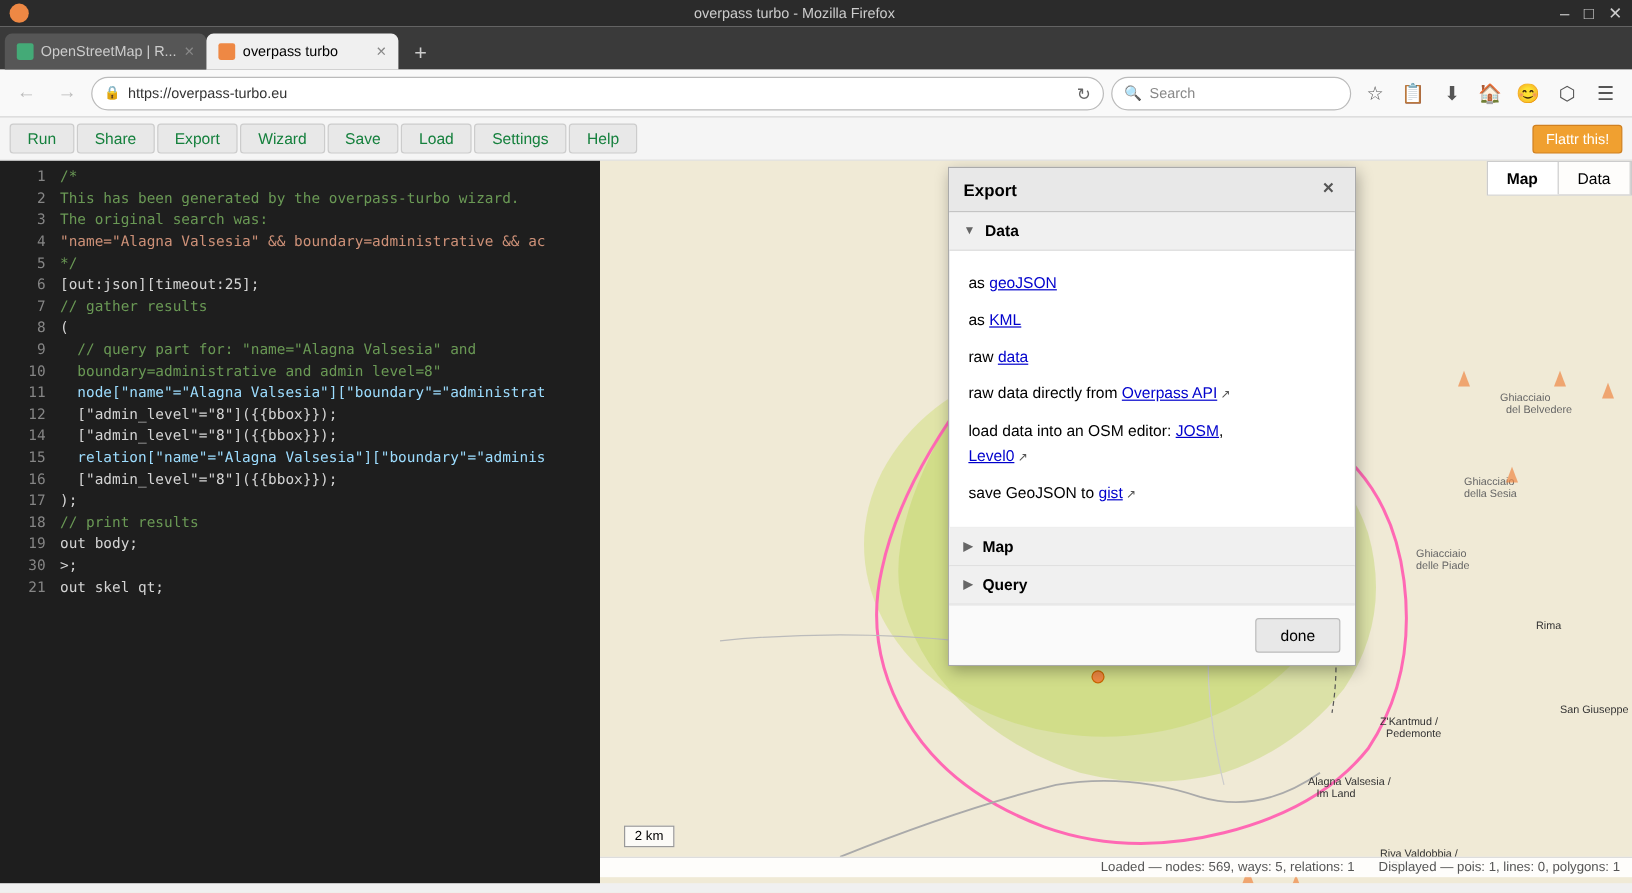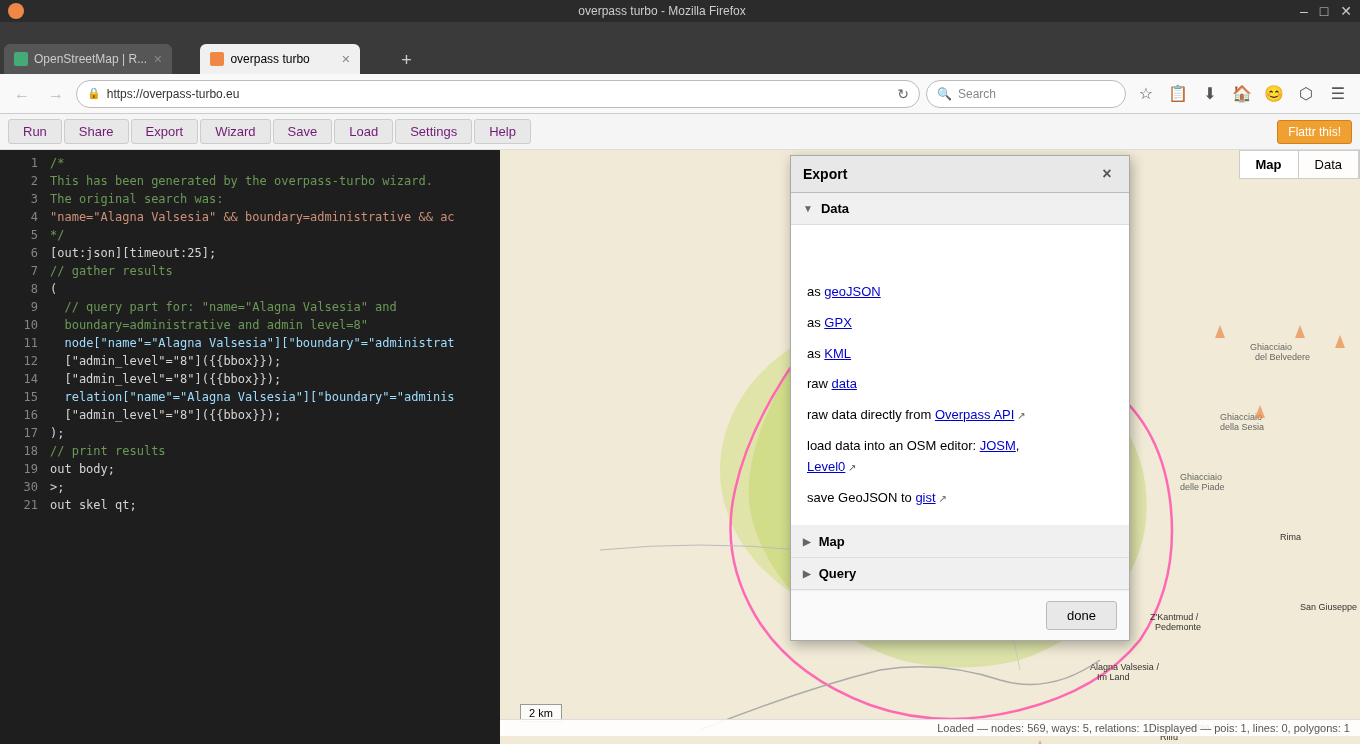--- a/index.html
+++ b/index.html
@@ -14,25 +14,24 @@
       justify-content: space-between;
       padding: 0 8px;
       color: #ccc;
       font-size: 12px;
     }
     .title-bar-title { flex: 1; text-align: center; }
     .title-bar-controls { display: flex; gap: 12px; font-size: 14px; cursor: pointer; color: #ccc; }
 
     .tab-bar {
       background: #3a3a3a;
-      height: 52px;
+      height: 36px;
       display: flex;
       align-items: flex-end;
       padding: 0 4px;
-      gap: 28px;
     }
     .tab {
       height: 30px;
       background: #f0f0f0;
       border-radius: 6px 6px 0 0;
       display: flex;
       align-items: center;
       padding: 0 10px;
       font-size: 12px;
       gap: 6px;
@@ -109,21 +108,21 @@
       padding: 0 8px;
       gap: 2px;
     }
     .toolbar-btn {
       padding: 4px 14px;
       background: #e8e8e8;
       border: 1px solid #ccc;
       border-radius: 3px;
       cursor: pointer;
       font-size: 13px;
-      color: #701a75;
+      color: #15803d;
     }
     .flattr-btn {
       margin-left: auto;
       padding: 4px 10px;
       background: #f0a030;
       border: 1px solid #d08020;
       border-radius: 3px;
       cursor: pointer;
       font-size: 12px;
       color: white;
@@ -197,30 +196,31 @@
       left: 20px;
       background: rgba(255,255,255,0.8);
       border: 1px solid #999;
       padding: 2px 8px;
       font-size: 11px;
     }
 
     
     .status-bar {
       position: absolute;
-      bottom: 16px;
+      bottom: 5px;
       right: 0;
       left: 0;
       background: rgba(255,255,255,0.9);
       border-top: 1px solid #ddd;
       padding: 2px 10px;
       font-size: 11px;
       color: #555;
       display: flex;
       justify-content: flex-end;
+      gap: 20px;
     }
 
     
     .modal-overlay {
       position: absolute;
       top: 0; left: 0; right: 0; bottom: 0;
       z-index: 100;
       pointer-events: none;
     }
     .modal {
@@ -259,21 +259,21 @@
       border-bottom: 1px solid #ddd;
       padding: 8px 12px;
       display: flex;
       align-items: center;
       gap: 8px;
       cursor: pointer;
       font-size: 13px;
       font-weight: bold;
     }
     .section-header .arrow { font-size: 10px; color: #666; }
-    .section-content { padding: 12px 16px; border-bottom: 1px solid #eee; margin-top: 40px; }
+    .section-content { padding: 12px 16px; border-bottom: 1px solid #eee; }
     .section-row {
       padding: 5px 0;
       line-height: 1.6;
     }
     .link-style {
       color: #0000cc;
       text-decoration: underline;
       cursor: pointer;
     }
     .ext-icon { font-size: 10px; color: #555; }
@@ -536,23 +536,20 @@
           <div class="section-header">
             <span class="arrow">▼</span>
             <span>Data</span>
           </div>
 
           <div class="section-content">
             <div class="section-row">
               <span>as </span><a class="link-style">geoJSON</a>
             </div>
             <div class="section-row">
-              <span>as </span><a class="link-style">GPX</a>
-            </div>
-            <div class="section-row">
               <span>as </span><a class="link-style">KML</a>
             </div>
             <div class="section-row">
               <span>raw </span><a class="link-style">data</a>
             </div>
             <div class="section-row">
               <span>raw data directly from </span><a class="link-style">Overpass API</a><span class="ext-icon"> ↗</span>
             </div>
             <div class="section-row">
               <span>load data into an OSM editor: </span><a class="link-style">JOSM</a><span>, </span><br>

